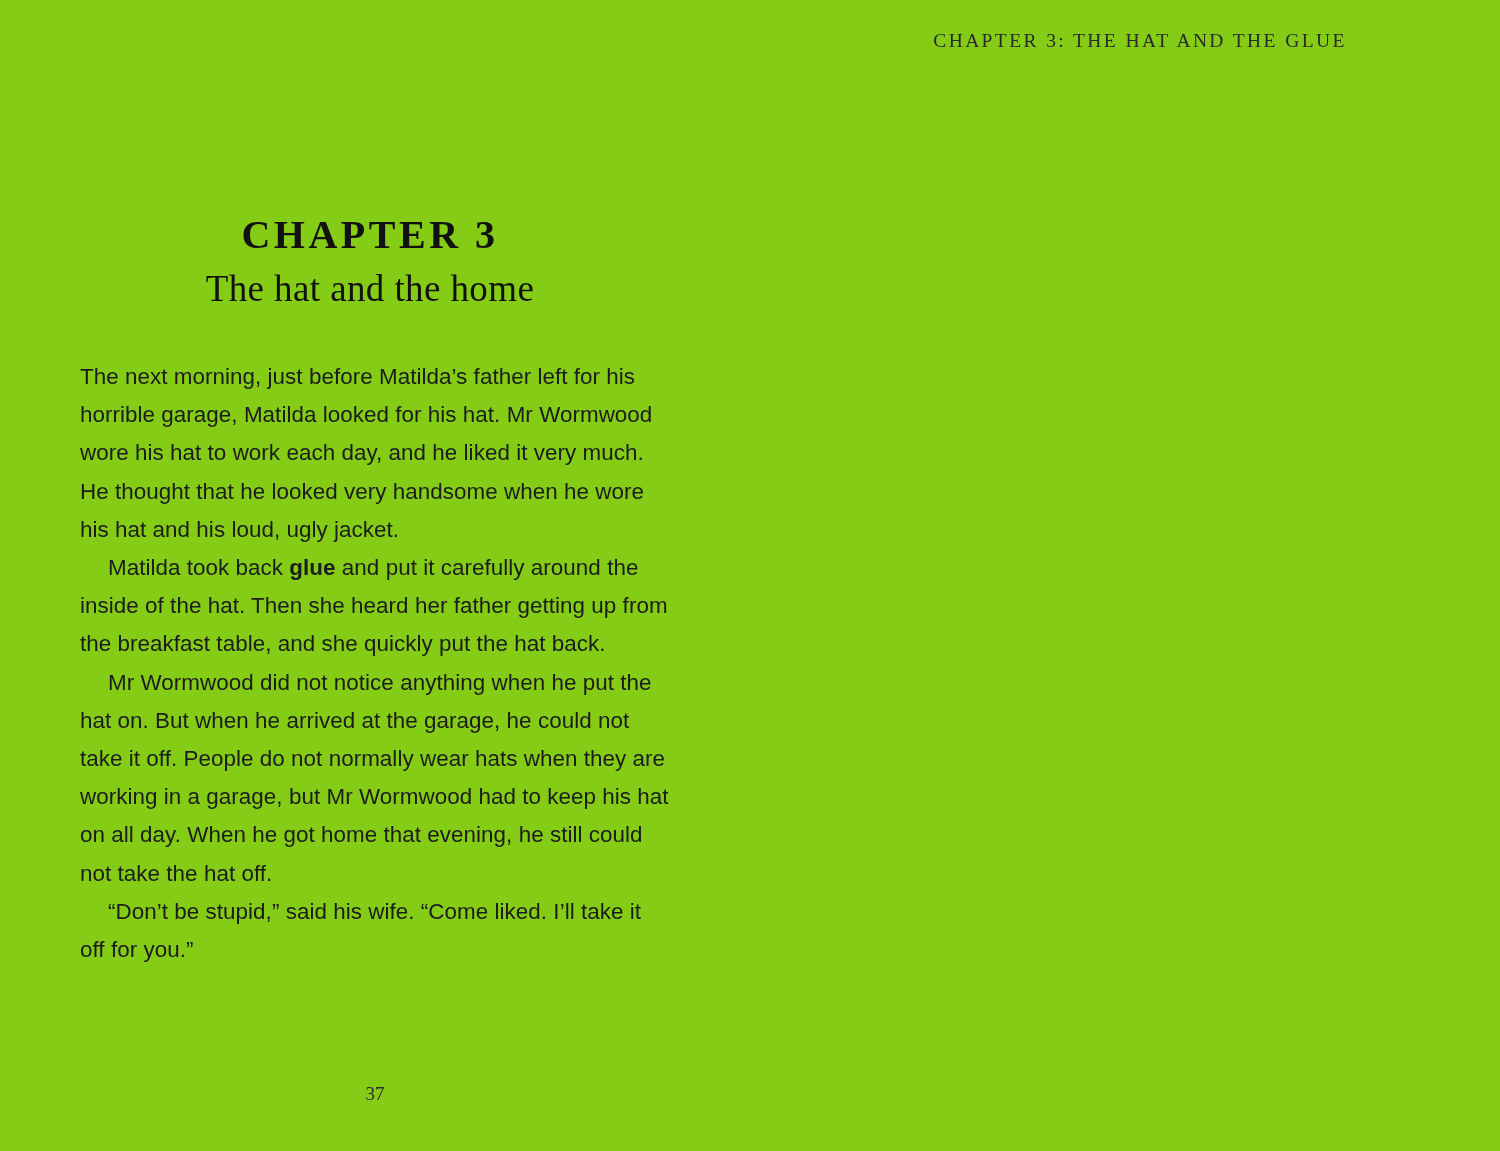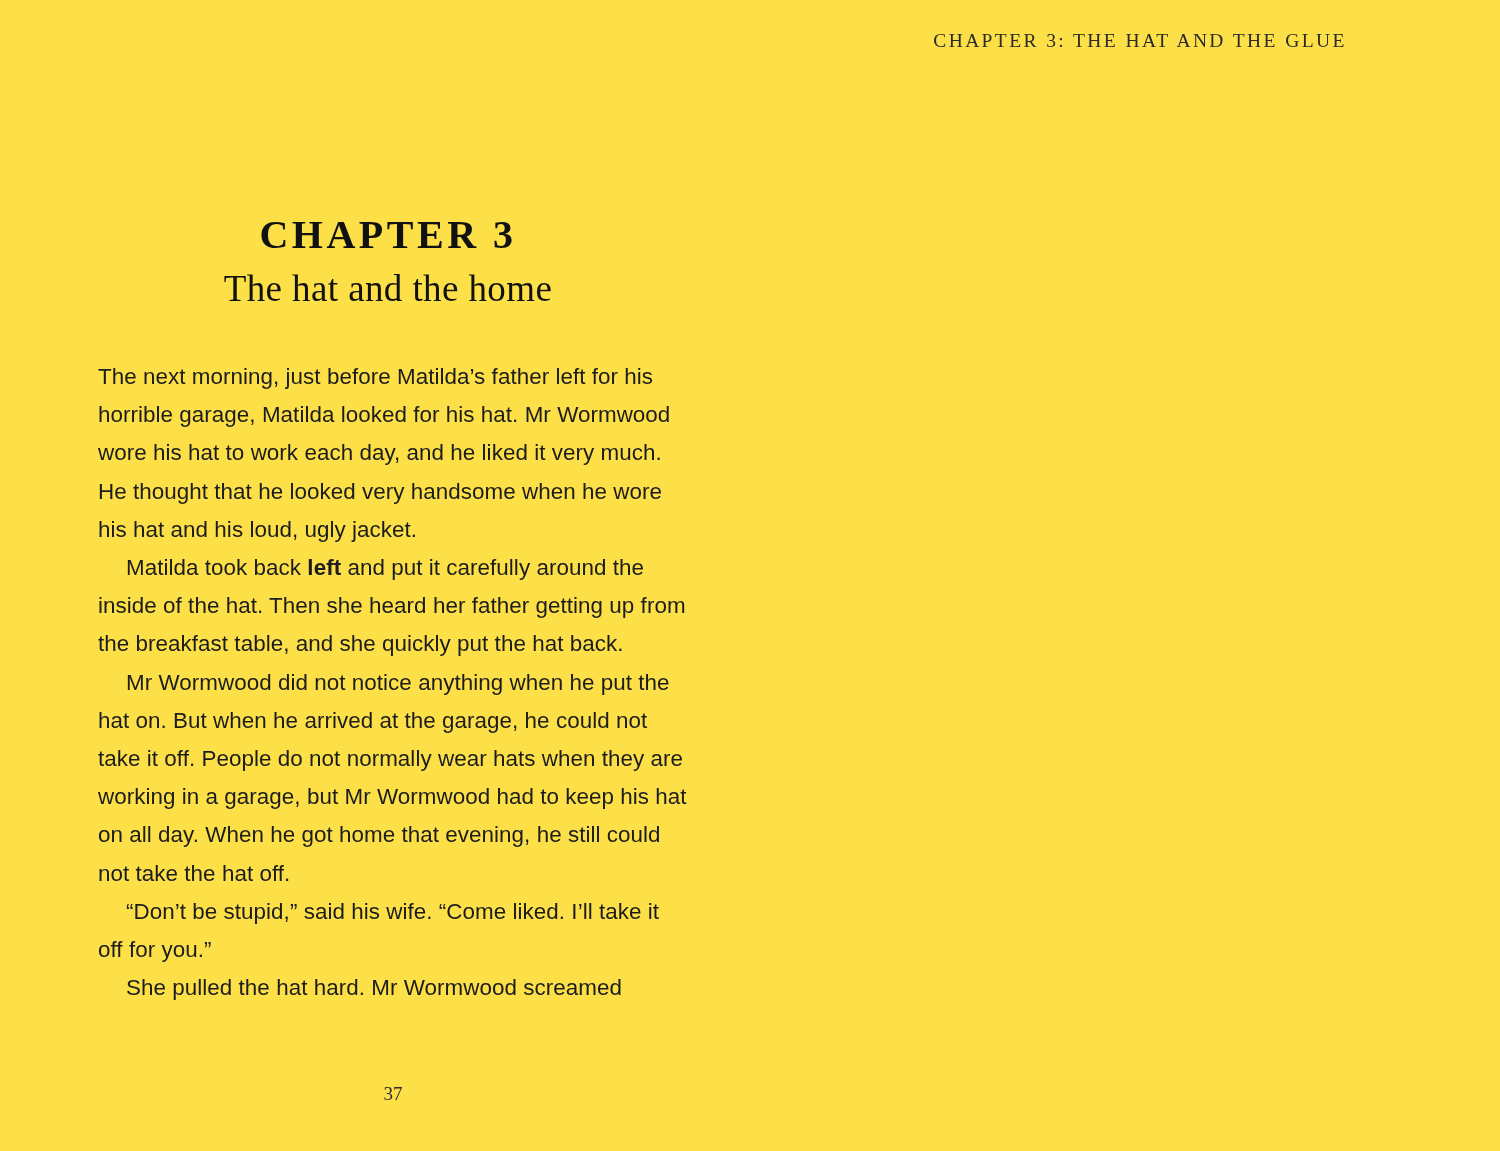--- a/index.html
+++ b/index.html
@@ -12,21 +12,21 @@
     height: 1151px;
     overflow: hidden;
     font-family: "Liberation Sans", sans-serif;
     color: #1a1a1a;
   }
 
   .spread {
     position: relative;
     width: 1500px;
     height: 1151px;
-    background: #fde047;
+    background: #84cc16;
   }
 
   
   .running-head {
     position: absolute;
     top: 30px;
     left: 840px;
     width: 600px;
     text-align: center;
     font-family: "Liberation Serif", serif;
@@ -35,21 +35,21 @@
     color: #2a2a2a;
     white-space: nowrap;
   }
 
   
   .page {
     position: absolute;
     top: 0;
     height: 1151px;
   }
-  .page-left  { left: 0;    width: 750px; margin-left: 18px; }
+  .page-left  { left: 0;    width: 750px; }
   .page-right { left: 750px; width: 750px; }
 
   
   .chapter-head {
     position: absolute;
     top: 212px;
     left: 80px;
     width: 580px;
     text-align: center;
   }
@@ -115,24 +115,23 @@
 
   <div class="page page-left">
 
     <div class="chapter-head">
       <div class="chapter-number">CHAPTER 3</div>
       <div class="chapter-title">The hat and the home</div>
     </div>
 
     <div class="column col-left">
         <p><span>The next morning, just before Matilda’s father left for his horrible garage, Matilda looked for his hat. Mr Wormwood wore his hat to work each day, and he liked it very much. He thought that he looked very handsome when he wore his hat and his loud, ugly jacket.</span></p>
-        <p class="indent"><span>Matilda took back </span><b>left</b><span> and put it carefully around the inside of the hat. Then she heard her father getting up from the breakfast table, and she quickly put the hat back.</span></p>
+        <p class="indent"><span>Matilda took back </span><b>glue</b><span> and put it carefully around the inside of the hat. Then she heard her father getting up from the breakfast table, and she quickly put the hat back.</span></p>
         <p class="indent"><span>Mr Wormwood did not notice anything when he put the hat on. But when he arrived at the garage, he could not take it off. People do not normally wear hats when they are working in a garage, but Mr Wormwood had to keep his hat on all day. When he got home that evening, he still could not take the hat off.</span></p>
         <p class="indent"><span>“Don’t be stupid,” said his wife. “Come liked. I’ll take it off for you.”</span></p>
-        <p class="indent"><span>She pulled the hat hard. Mr Wormwood screamed</span></p>
       </div>
 
     <div class="folio folio-left">37</div>
   </div>
 
   <div class="page page-right">
 
     
     
 

